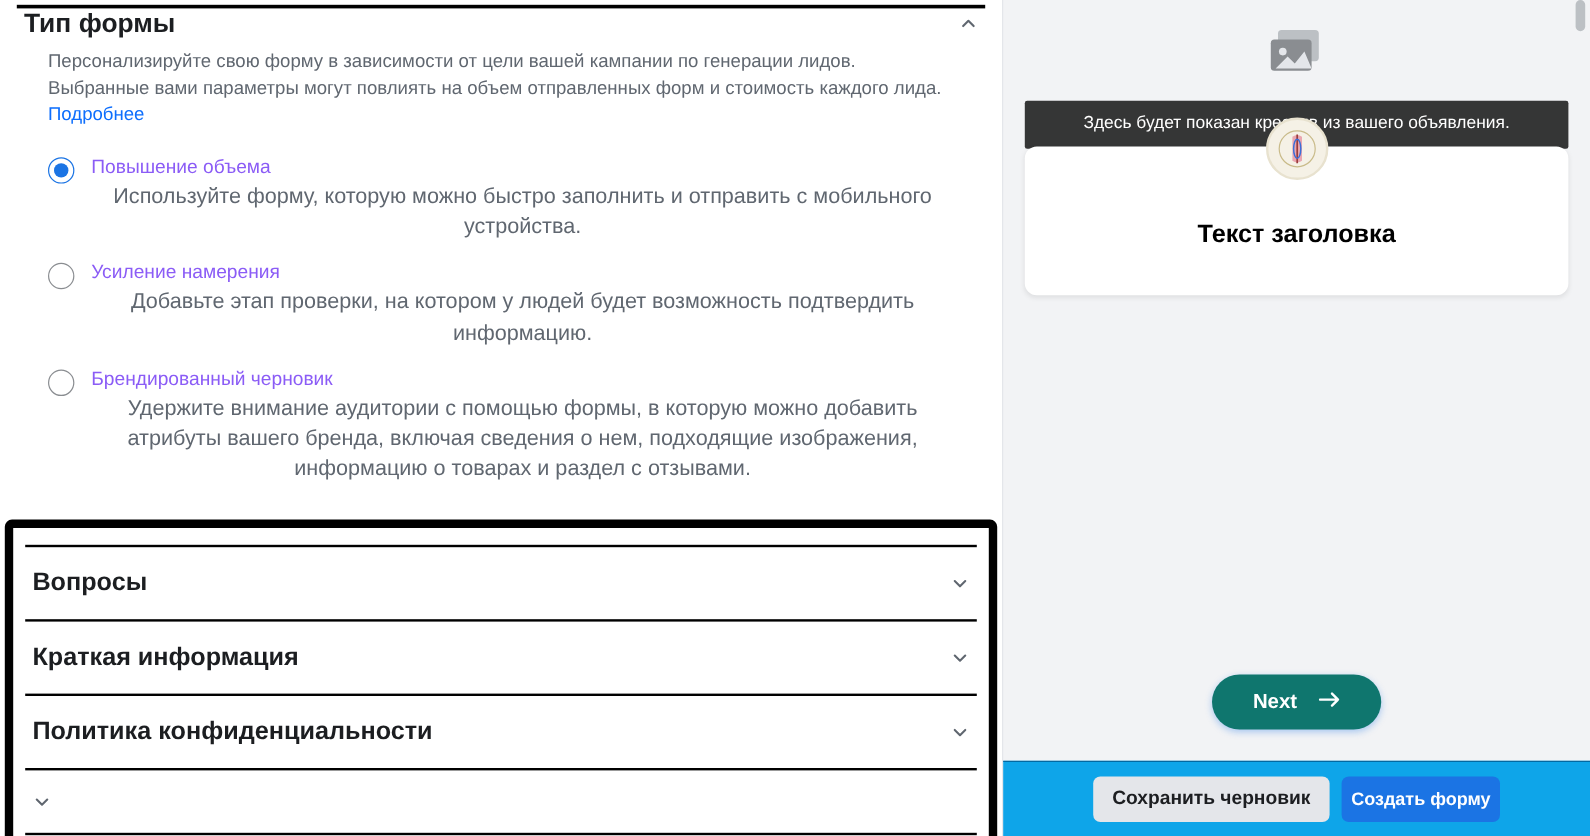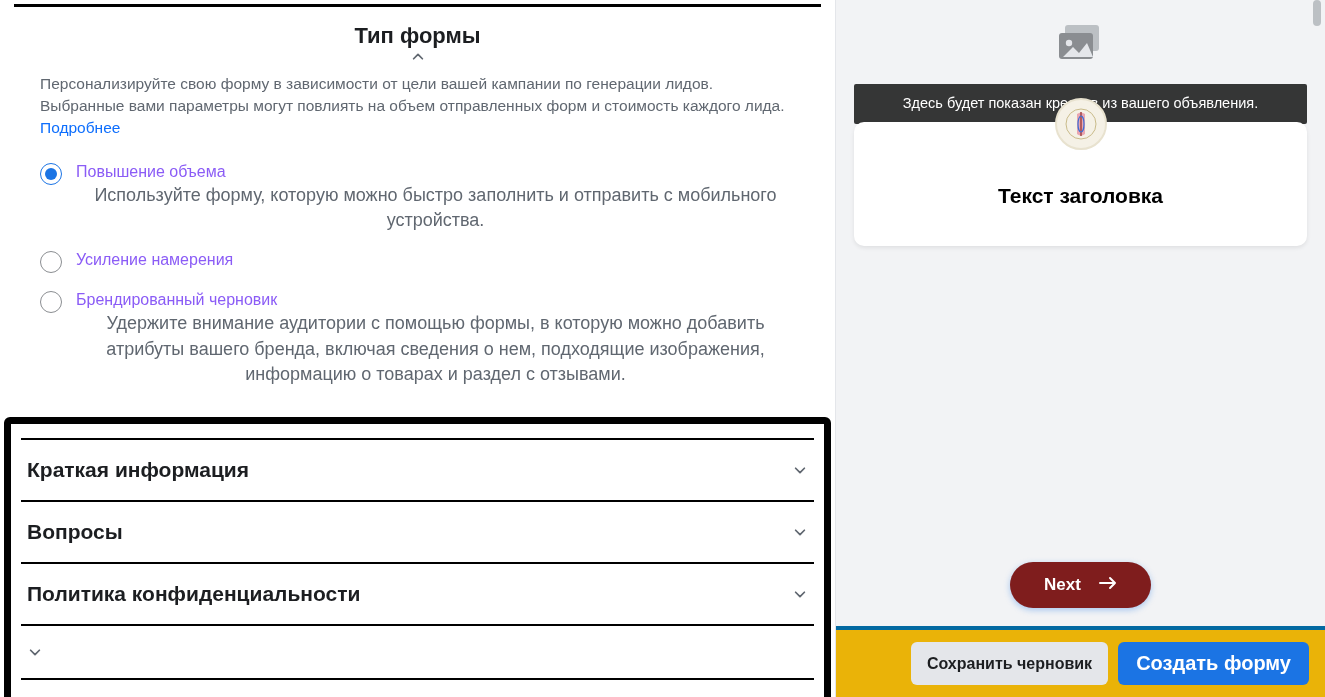--- a/index.html
+++ b/index.html
@@ -45,22 +45,21 @@
   .top-rule {
     height: 3px;
     background: #000;
     margin: 4px 14px 0 14px;
   }
 
   .section-header {
     display: flex;
     align-items: center;
     justify-content: space-between;
-    padding: 16px 20px 8px 20px;
-    flex-direction: column;
+    padding: 0 20px 8px 20px;
   }
   .section-title {
     font-size: 22px;
     font-weight: 700;
     color: #1c1e21;
   }
   .chevron-up, .chevron-down {
     width: 16px; height: 16px;
     display: inline-flex;
     align-items: center;
@@ -204,63 +203,63 @@
     color: #000000;
   }
 
   .next-btn-wrap {
     margin-top: auto;
     display: flex;
     justify-content: center;
     padding-bottom: 18px;
   }
   .next-btn {
-    background: #7f1d1d;
+    background: #0f766e;
     color: #fff;
     border: none;
     border-radius: 24px;
     padding: 13px 34px;
     font-size: 17px;
     font-weight: 600;
     display: inline-flex;
     align-items: center;
     gap: 18px;
     cursor: pointer;
     box-shadow: 0 2px 6px rgba(27,116,228,0.35);
   }
   .next-btn svg { width: 18px; height: 14px; }
 
   
   .footer-bar {
     position: absolute;
     left: 0; right: 0; bottom: 0;
-    background: #eab308;
-    border-top: 4px solid #0369a1;
+    background: #0ea5e9;
+    border-top: 1px solid #0369a1;
     padding: 12px 16px;
     display: flex;
-    justify-content: flex-end;
+    justify-content: center;
     gap: 10px;
   }
   .btn-secondary {
     background: #e4e6ea;
     color: #1c1e21;
     border: none;
     border-radius: 6px;
     padding: 10px 16px;
     font-size: 16px;
     font-weight: 600;
     cursor: pointer;
   }
   .btn-primary {
     background: #1b74e4;
     color: #fff;
     border: none;
     border-radius: 6px;
-    padding: 10px 18px;
-    font-size: 20px;
+    padding: 10px 8px;
+    font-size: 15px;
     font-weight: 600;
     cursor: pointer;
   }
 </style>
 </head>
 <body>
 
 <div class="left-panel">
   <div class="top-rule"></div>
 
@@ -284,46 +283,47 @@
       <div>
         <div class="radio-label">Повышение объема</div>
         <div class="radio-sub">Используйте форму, которую можно быстро заполнить и отправить с мобильного устройства.</div>
       </div>
     </div>
 
     <div class="radio-item">
       <div class="radio-circle"></div>
       <div>
         <div class="radio-label">Усиление намерения</div>
+        <div class="radio-sub">Добавьте этап проверки, на котором у людей будет возможность подтвердить информацию.</div>
       </div>
     </div>
 
     <div class="radio-item">
       <div class="radio-circle"></div>
       <div>
         <div class="radio-label">Брендированный черновик</div>
         <div class="radio-sub">Удержите внимание аудитории с помощью формы, в которую можно добавить атрибуты вашего бренда, включая сведения о нем, подходящие изображения, информацию о товарах и раздел с отзывами.</div>
       </div>
     </div>
 
   </div>
 
   <div class="highlighted-box">
 
     <div class="collapsible">
-      <div class="collapsible-title">Краткая информация</div>
+      <div class="collapsible-title">Вопросы</div>
       <span class="chevron-down">
         <svg viewBox="0 0 16 16" fill="none">
             <path d="M3 6 L8 11 L13 6" stroke="#606770" stroke-width="2" stroke-linecap="round" stroke-linejoin="round"></path>
           </svg>
       </span>
     </div>
 
     <div class="collapsible">
-      <div class="collapsible-title">Вопросы</div>
+      <div class="collapsible-title">Краткая информация</div>
       <span class="chevron-down">
         <svg viewBox="0 0 16 16" fill="none">
             <path d="M3 6 L8 11 L13 6" stroke="#606770" stroke-width="2" stroke-linecap="round" stroke-linejoin="round"></path>
           </svg>
       </span>
     </div>
 
     <div class="collapsible">
       <div class="collapsible-title">Политика конфиденциальности</div>
       <span class="chevron-down">

